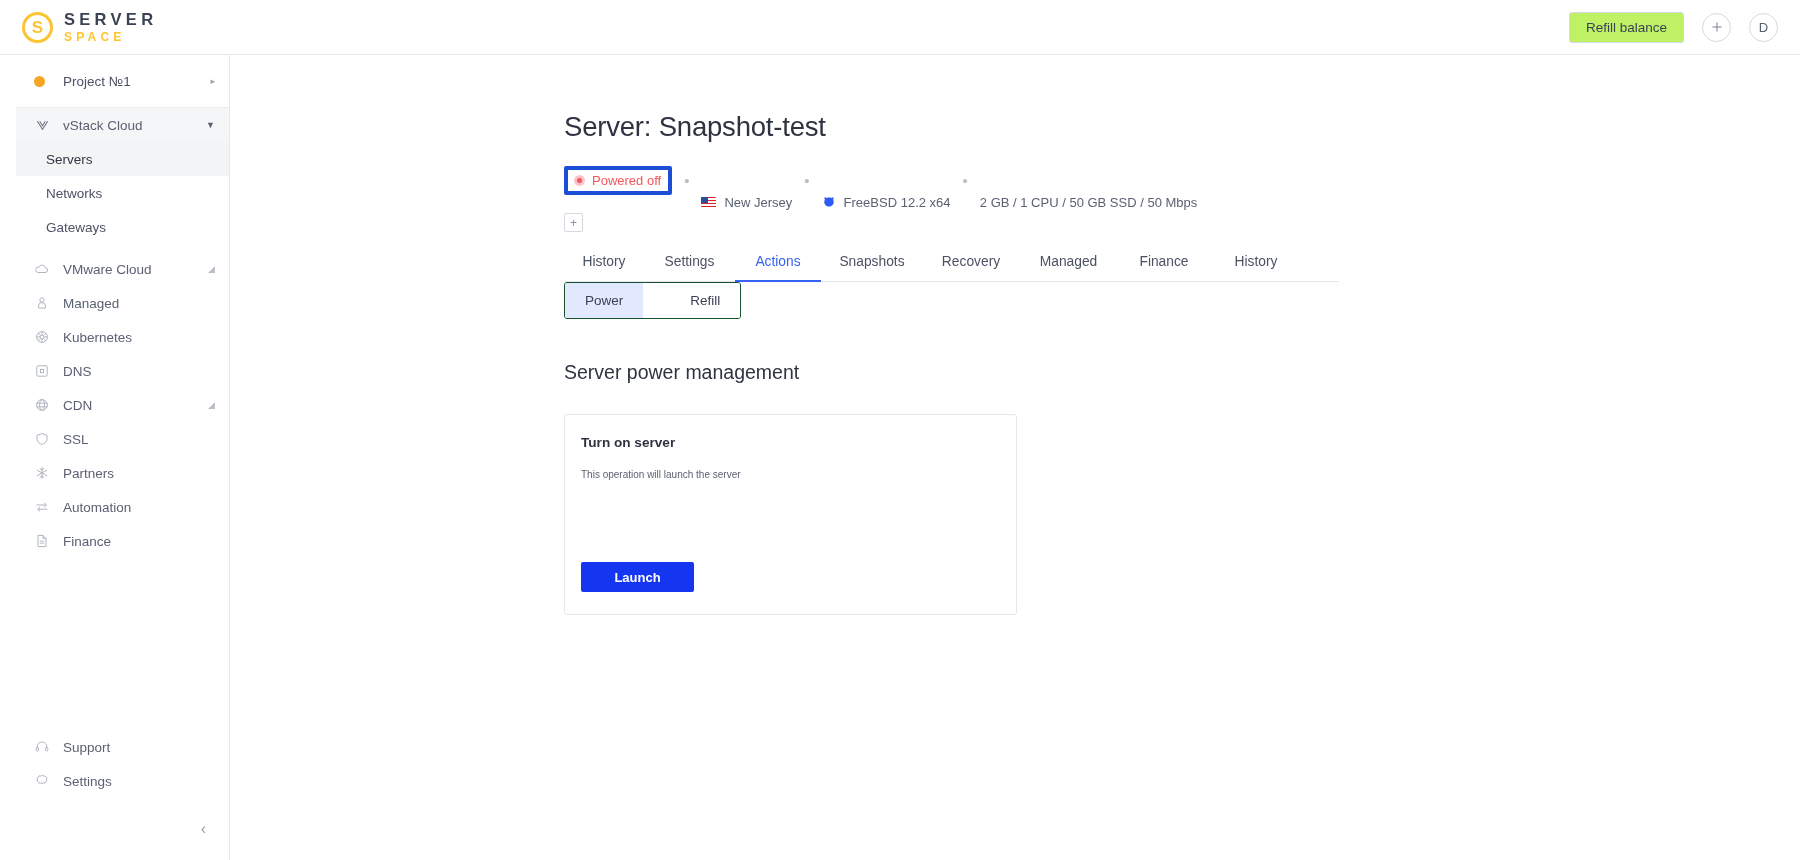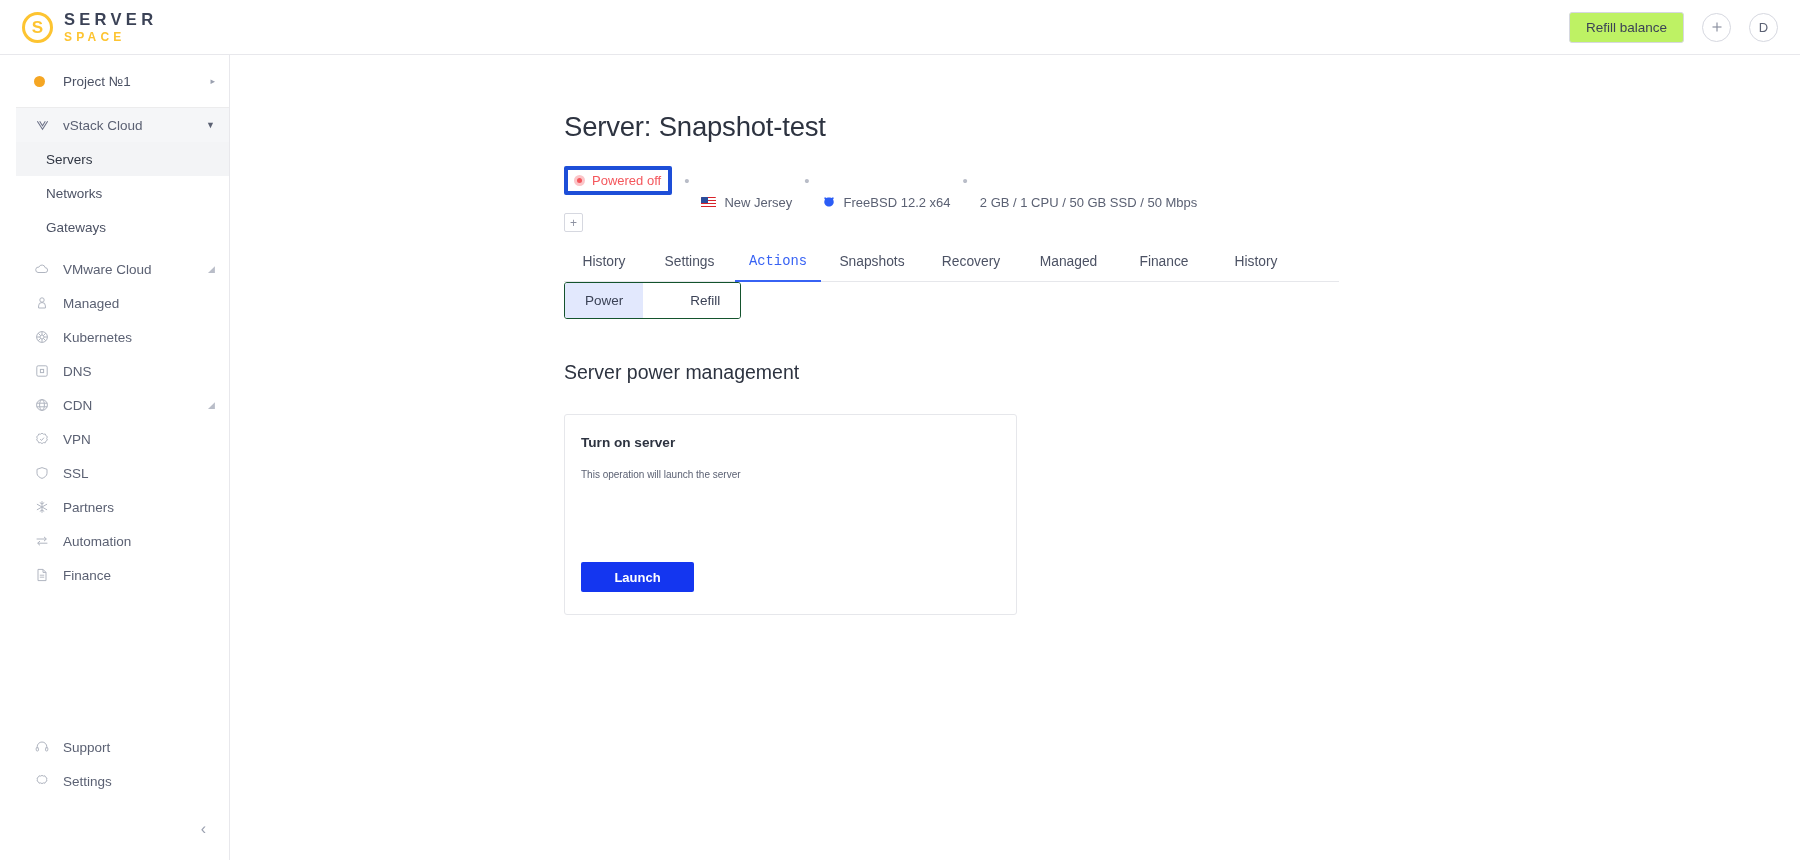--- a/index.html
+++ b/index.html
@@ -178,21 +178,21 @@
     display: flex; align-items: flex-end;
     margin-top: 22px;
     border-bottom: 1px solid #e6e7eb;
     width: 775px;
   }
   .tab {
     padding: 0 0 12px 0; margin-right: 0;
     font-size: 13.8px; color: #4c5264; cursor: pointer;
     position: relative; text-align: center;
   }
-  .tab.active { color: #3762F4; font-family: Liberation Mono, monospace; }
+  .tab.active { color: #3762F4; }
   .tab.active::after {
     content: ""; position: absolute;
     left: 0; right: 0; bottom: -1px; height: 2px;
     background: #3762F4;
   }
 
   .segmented {
     display: inline-flex;
     border: 1px solid #14532d; border-radius: 3px;
     overflow: hidden; background: #fff; gap: 27px;
@@ -343,29 +343,20 @@
           <circle cx="8" cy="8" r="5.4" fill="none" stroke="#b0b5c0" stroke-width="1"></circle>
           <ellipse cx="8" cy="8" rx="2.4" ry="5.4" fill="none" stroke="#b0b5c0" stroke-width="1"></ellipse>
           <line x1="2.7" y1="6.2" x2="13.3" y2="6.2" stroke="#b0b5c0" stroke-width="1"></line>
           <line x1="2.7" y1="9.8" x2="13.3" y2="9.8" stroke="#b0b5c0" stroke-width="1"></line>
         </svg>
       </span>
       <span class="lbl">CDN</span>
       <span class="caret small">◢</span>
     </div>
 
-    <div class="nav-row">
-      <span class="ico">
-        <svg width="16" height="16" viewBox="0 0 16 16">
-          <path d="M8 2.2 l1.5 1 1.8-.2 .6 1.7 1.5 1 -.7 1.7 .7 1.7 -1.5 1 -.6 1.7 -1.8-.2 -1.5 1 -1.5-1 -1.8 .2 -.6-1.7 -1.5-1 .7-1.7 -.7-1.7 1.5-1 .6-1.7 1.8 .2 z" fill="none" stroke="#b0b5c0" stroke-width="0.95"></path>
-          <path d="M6.2 8.1 l1.3 1.4 2.4-2.8" fill="none" stroke="#b0b5c0" stroke-width="1"></path>
-        </svg>
-      </span>
-      <span class="lbl">VPN</span>
-    </div>
 
     <div class="nav-row">
       <span class="ico">
         <svg width="16" height="16" viewBox="0 0 16 16">
           <path d="M8 2.6 L13 4.3 v4 c0 2.6 -2.6 4.3 -5 5.1 c-2.4 -.8 -5 -2.5 -5 -5.1 v-4 z" fill="none" stroke="#b0b5c0" stroke-width="1"></path>
         </svg>
       </span>
       <span class="lbl">SSL</span>
     </div>
 

